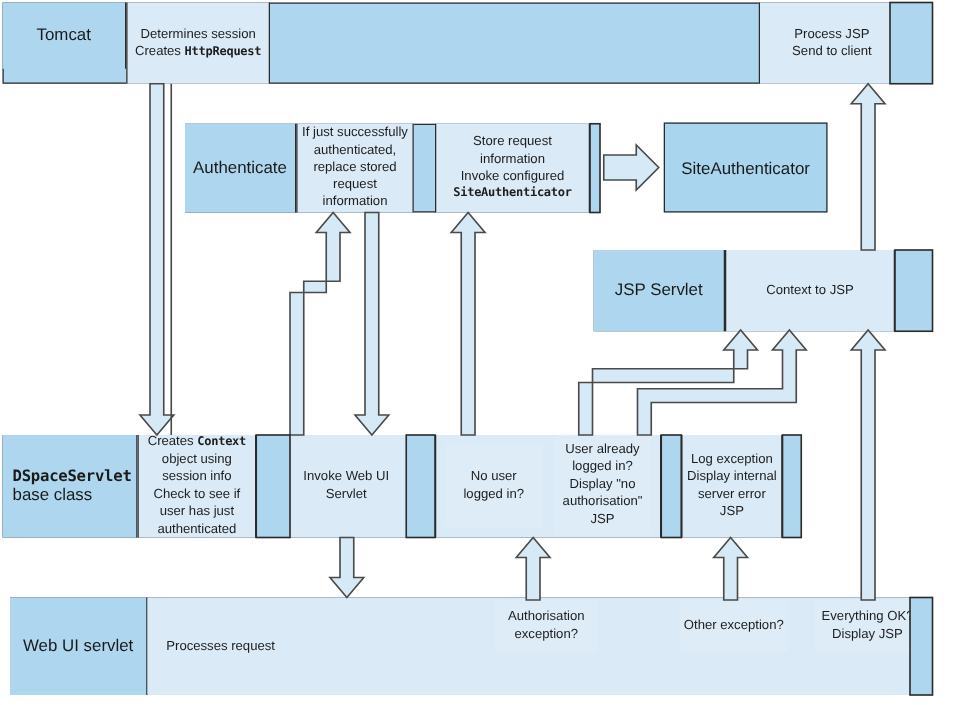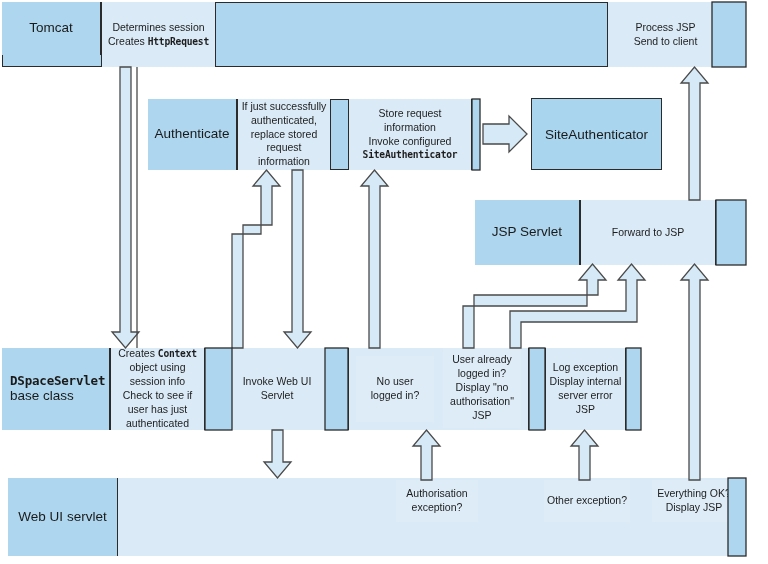--- a/index.html
+++ b/index.html
@@ -131,21 +131,21 @@
     <span>SiteAuthenticator</span>
   </div>
 
   <div class="band" style="left:475px; top:200px; width:271px; height:65px;"></div>
 
   <div class="lane-label" style="left:475px; top:200px; width:105px; height:65px;">
     <span>JSP Servlet</span>
   </div>
 
   <div class="cell outlined" style="left:580px; top:200px; width:136px; height:65px;">
-    <span>Forward to JSP</span>
+    <span>Context to JSP</span>
   </div>
 
   <div class="band" style="left:2px; top:348px; width:639px; height:82px;"></div>
 
   <div class="lane-label" style="left:2px; top:348px; width:108px; height:82px; align-items:flex-start; padding-left:8px;">
     <span class="mono">DSpaceServlet</span>
     <span>base class</span>
   </div>
 
   <div class="cell outlined" style="left:110px; top:348px; width:95px; height:82px; flex-direction:column;">
@@ -175,20 +175,21 @@
 Display internal
 server error JSP</div>
 
   <div class="band" style="left:8px; top:478px; width:738px; height:78px;"></div>
 
   <div class="lane-label" style="left:8px; top:478px; width:110px; height:78px;">
     <span>Web UI servlet</span>
   </div>
 
   <div class="cell" style="left:118px; top:478px; width:610px; height:78px;"></div>
+  <div class="cell" style="left:130px; top:505px; width:110px; height:26px; justify-content:flex-start;">Processes request</div>
 
   <div class="cell plain txt-lines" style="left:396px; top:480px; width:82px; height:42px;">Authorisation
 exception?</div>
   <div class="cell plain txt-lines" style="left:544px; top:480px; width:86px; height:42px;">Other exception?</div>
   <div class="cell plain txt-lines" style="left:652px; top:480px; width:84px; height:42px;">Everything OK?
 Display JSP</div>
 
   <svg class="layer" viewBox="0 0 768 564">
     <g fill="#d6e9f6" stroke="#4a4a4a" stroke-width="1.3" stroke-linejoin="miter">
 

